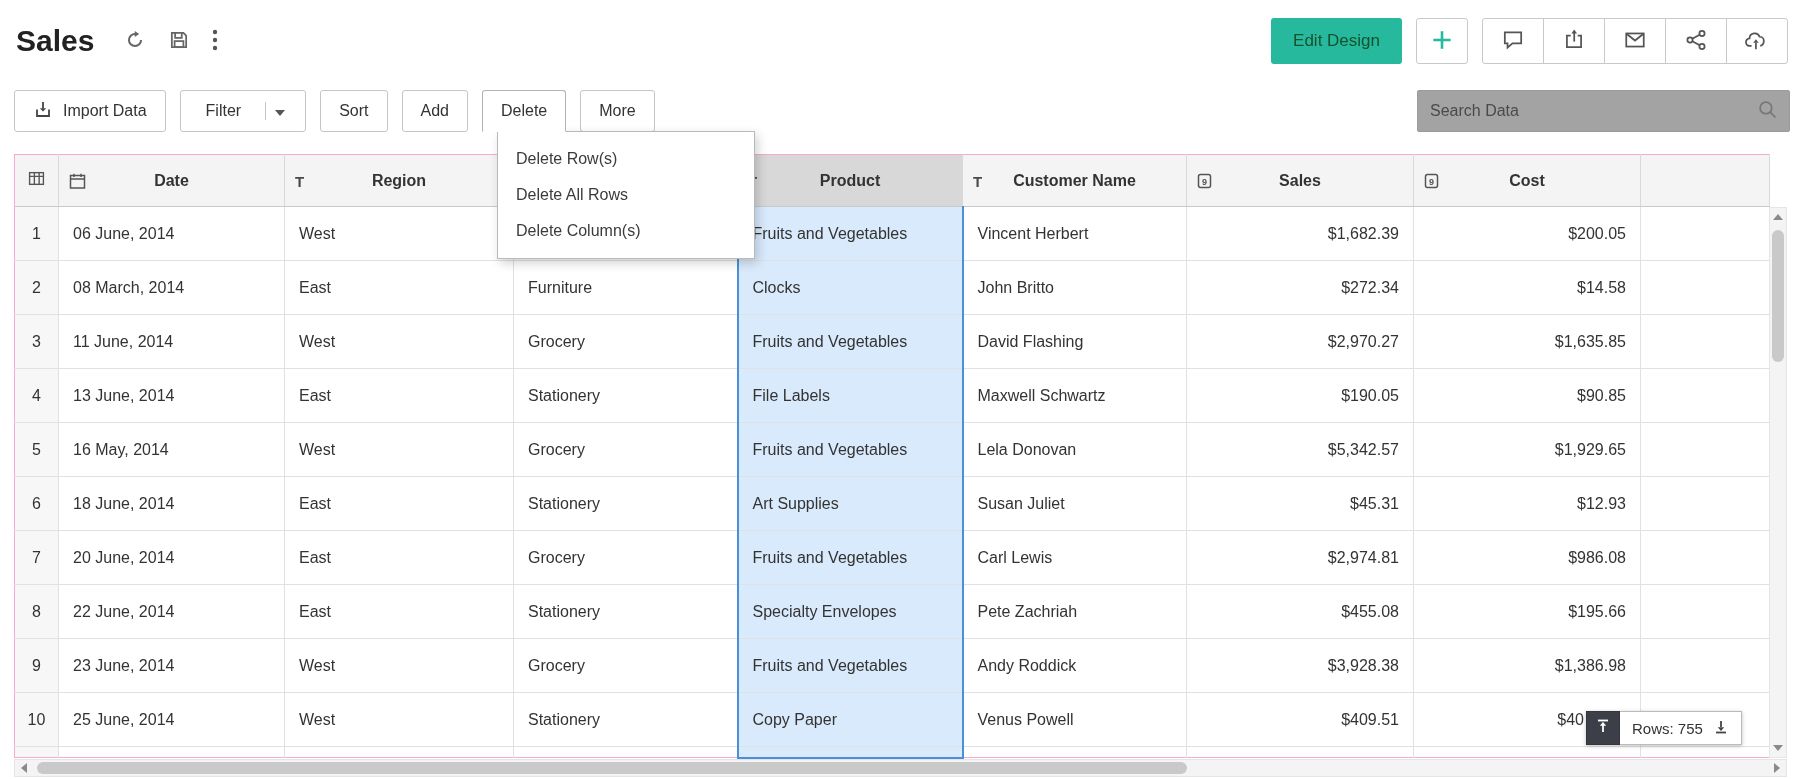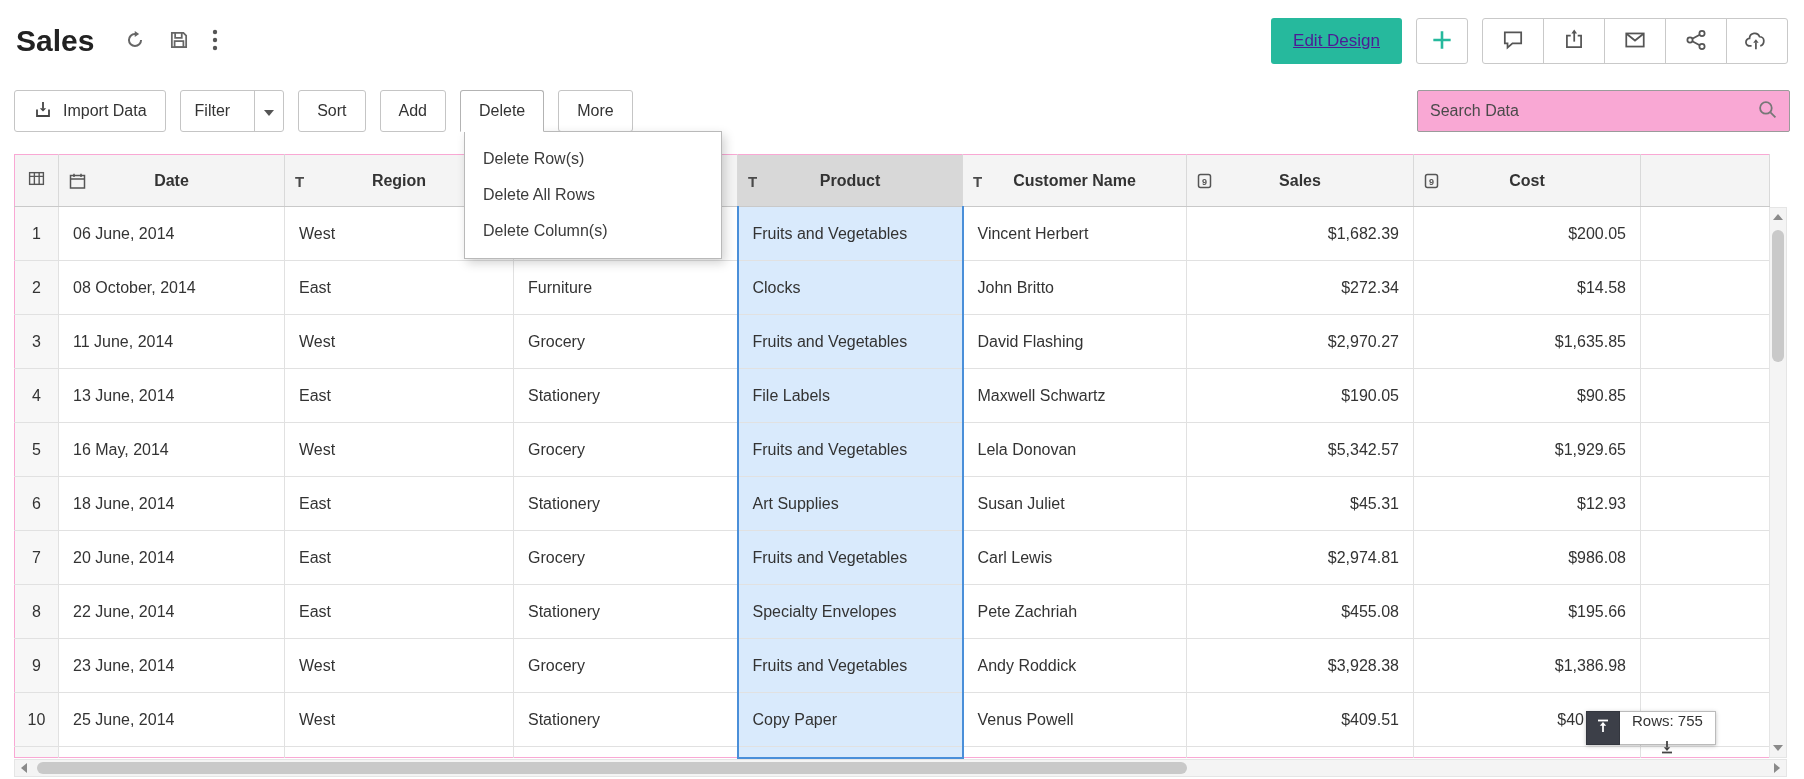--- a/index.html
+++ b/index.html
@@ -10,45 +10,45 @@
   *{box-sizing:border-box;margin:0;padding:0;}
   html,body{width:1804px;height:779px;background:#fff;overflow:hidden;
     font-family:"Liberation Sans",sans-serif;color:#333;}
 
   
   .topbar{display:flex;align-items:center;height:64px;padding:18px 16px 0 16px;}
   .title{font-size:30px;font-weight:700;color:#222;}
   .title-icons{display:flex;align-items:center;gap:22px;margin-left:30px;}
   .plain-btn{background:none;border:none;display:flex;align-items:center;cursor:pointer;padding:0;}
   .topbar-right{margin-left:auto;display:flex;align-items:center;gap:14px;}
-  .btn-edit{height:46px;padding:0 22px;background:var(--accent);color:#4c1d95;font-size:17px;
-    border:none;border-radius:3px;font-family:inherit;cursor:pointer;text-decoration:underline;}
+  .btn-edit{height:46px;padding:0 22px;background:var(--accent);color:#14532d;font-size:17px;
+    border:none;border-radius:3px;font-family:inherit;cursor:pointer;}
   .btn-plus{width:52px;height:46px;background:#fff;border:1px solid #c9c9c9;border-radius:3px;
     display:flex;align-items:center;justify-content:center;color:var(--accent);cursor:pointer;}
   .icon-group{display:flex;}
   .icon-group button{width:62px;height:46px;background:#fff;border:1px solid #c9c9c9;margin-left:-1px;
     display:flex;align-items:center;justify-content:center;cursor:pointer;}
   .icon-group button:first-child{border-radius:3px 0 0 3px;margin-left:0;}
   .icon-group button:last-child{border-radius:0 3px 3px 0;}
 
   
   .toolbar{position:relative;display:flex;align-items:flex-start;gap:14px;height:42px;margin:26px 14px 0 14px;}
   .tbtn{height:42px;background:#fff;border:1px solid #c5c5c5;border-radius:3px;font-size:16px;color:#333;
     display:flex;align-items:center;padding:0 18px;gap:10px;font-family:inherit;cursor:pointer;white-space:nowrap;}
-  .tbtn-split{padding:0;}
+  .tbtn-split{padding:11px;}
   .split-label{padding:0 14px;display:flex;align-items:center;height:100%;}
   .split-caret{width:29px;height:100%;border-left:1px solid #c5c5c5;display:flex;align-items:center;justify-content:center;}
   .delete-wrap{position:relative;height:42px;}
   .tbtn.active{position:relative;z-index:60;border-color:#b3b3b3;border-bottom:1px solid #fff;
     border-radius:3px 3px 0 0;}
-  .menu{position:absolute;left:4px;top:41px;width:258px;background:#fff;border:1px solid #b9b9b9;
+  .menu{position:absolute;left:15px;top:41px;width:258px;background:#fff;border:1px solid #b9b9b9;
     box-shadow:3px 4px 10px rgba(0,0,0,.18);padding:9px 0;z-index:50;}
   .menu-item{height:36px;line-height:36px;padding:0 18px;font-size:16px;color:#3b3b3b;white-space:nowrap;cursor:pointer;}
   .search-box{margin-left:auto;width:373px;height:42px;border:1px solid #9b9b9b;border-radius:2px;
-    background:#f9a8d4;display:flex;align-items:center;padding:0 12px;}
+    background:#a3a3a3;display:flex;align-items:center;padding:0 12px;}
   .search-box input{border:none;outline:none;flex:1;font-size:16px;font-family:inherit;color:#333;background:transparent;}
   .search-box input::placeholder{color:#4a4a4a;opacity:1;}
 
   
   .grid-area{position:relative;margin:22px 14px 0 14px;height:623px;}
   table.grid{border-collapse:collapse;table-layout:fixed;width:1755px;border:1px solid #f9a8d4;}
   th,td{border-right:1px solid #e1e1e1;border-bottom:1px solid #e1e1e1;overflow:hidden;white-space:nowrap;}
   thead th{background:#f4f4f4;height:52px;font-size:16px;font-weight:700;color:#333;position:relative;
     border-right:1px solid #d9d9d9;border-bottom:1px solid #c9c9c9;text-align:center;}
   thead th.selected{background:#d8d8d8;}
@@ -76,21 +76,21 @@
   .hscroll .sarrow{top:0;height:16px;}
   .hscroll .sarrow.left{left:1px;} .hscroll .sarrow.right{right:1px;left:auto;}
   .hthumb{position:absolute;left:22px;top:2px;height:12px;width:1150px;background:#c9c9c9;border-radius:6px;cursor:pointer;}
 
   
   .rows-badge{position:absolute;left:1572px;top:557px;height:34px;display:flex;align-items:stretch;
     box-shadow:0 1px 4px rgba(0,0,0,.25);z-index:40;}
   .badge-top-btn{width:34px;background:#3c3f48;border:1px solid #33363e;display:flex;align-items:center;
     justify-content:center;cursor:pointer;}
   .badge-body{background:#fff;border:1px solid #bbb;border-left:none;display:flex;align-items:center;
-    gap:10px;padding:0 12px;font-size:15px;color:#333;flex-direction:column;}
+    gap:10px;padding:0 12px;font-size:15px;color:#333;}
   .badge-bottom-btn{background:none;border:none;display:flex;align-items:center;cursor:pointer;padding:0;}
 </style>
 </head>
 <body>
 
 <div class="topbar">
   <div class="title">Sales</div>
   <div class="title-icons">
     <button class="plain-btn">
       <span>
@@ -301,21 +301,21 @@
         <td>West</td>
         <td></td>
         <td class="sel">Fruits and Vegetables</td>
         <td>Vincent Herbert</td>
         <td class="num">$1,682.39</td>
         <td class="num">$200.05</td>
         <td></td>
       </tr>
       <tr>
         <td class="rn">2</td>
-        <td>08 October, 2014</td>
+        <td>08 March, 2014</td>
         <td>East</td>
         <td>Furniture</td>
         <td class="sel">Clocks</td>
         <td>John Britto</td>
         <td class="num">$272.34</td>
         <td class="num">$14.58</td>
         <td></td>
       </tr>
       <tr>
         <td class="rn">3</td>

